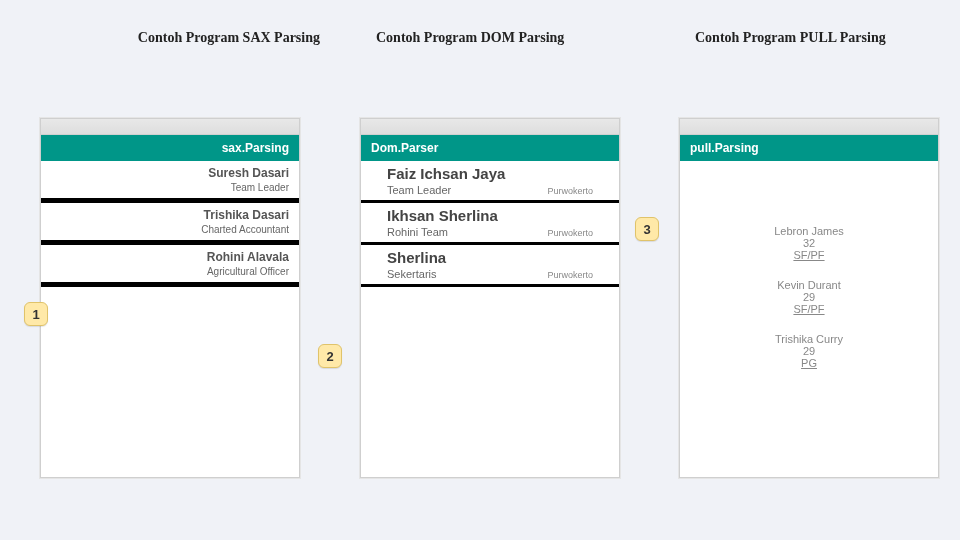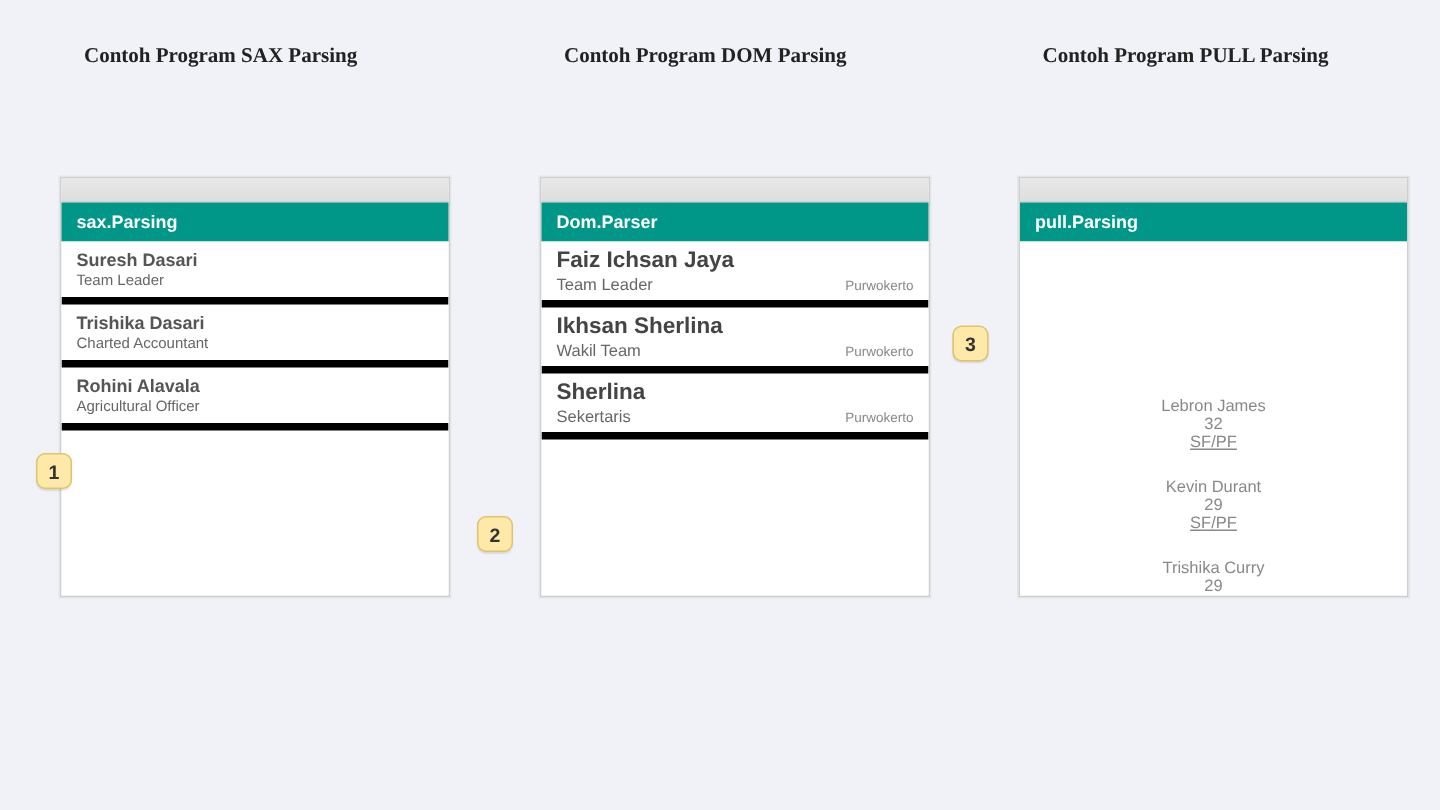--- a/index.html
+++ b/index.html
@@ -7,38 +7,38 @@
   body {
     background: #f0f2f7;
     font-family: "Segoe UI", Arial, sans-serif;
     position: relative;
   }
   .col {
     position: absolute;
     top: 30px;
     width: 280px;
   }
-  .col.c1 { left: 40px; }
+  .col.c1 { left: 40px; text-align: right; }
   .col.c2 { left: 360px; }
   .col.c3 { left: 679px; }
 
   .title {
     font-family: Garamond, "Times New Roman", serif;
     font-weight: 700;
     font-size: 14px;
     color: #222;
     margin-bottom: 72px;
     padding-left: 16px;
   }
 
   .phone {
     border: 1px solid #cfcfcf;
     background: #fff;
     width: 260px;
-    height: 280px;
+    height: 360px;
     display: flex;
     flex-direction: column;
     box-shadow: 0 0 0 1px #e5e5e5;
   }
   .status-bar {
     height: 16px;
     background: linear-gradient(#e8e8e8,#dedede);
     border-bottom: 1px solid #d0d0d0;
   }
   .app-bar {
@@ -49,28 +49,28 @@
     font-weight: 600;
   }
   .content { flex: 1; overflow: hidden; background: #fff; }
 
   
   .sax-item { border-bottom: 5px solid #000000; padding: 5px 10px; }
   .sax-name { font-weight: 700; font-size: 12px; color: #555; }
   .sax-role { font-size: 10px; color: #666; margin-top: 2px; }
 
   
-  .dom-item { border-bottom: 5px solid #000000; padding: 4px 10px; }
+  .dom-item { border-bottom: 3px solid #000000; padding: 4px 26px; }
   .dom-name { font-weight: 700; font-size: 15px; color: #444; }
   .dom-row { display: flex; justify-content: space-between; align-items: baseline; margin-top: 2px; }
   .dom-role { font-size: 11px; color: #666; }
   .dom-loc  { font-size: 9px;  color: #888; }
 
   
-  .pull-content { padding-top: 104px; }
+  .pull-content { padding-top: 64px; }
   .pull-item { text-align: center; margin-bottom: 18px; }
   .pull-name { font-size: 11px; color: #888; }
   .pull-age  { font-size: 11px; color: #888; text-align: center; }
   .pull-pos  { font-size: 11px; color: #888; text-decoration: underline; }
 
   
   .badge {
     position: absolute;
     width: 24px; height: 24px;
     border-radius: 6px;
@@ -118,21 +118,21 @@
       <div class="dom-item">
         <div class="dom-name">Faiz Ichsan Jaya</div>
         <div class="dom-row">
           <span class="dom-role">Team Leader</span>
           <span class="dom-loc">Purwokerto</span>
         </div>
       </div>
       <div class="dom-item">
         <div class="dom-name">Ikhsan Sherlina</div>
         <div class="dom-row">
-          <span class="dom-role">Wakil Team</span>
+          <span class="dom-role">Rohini Team</span>
           <span class="dom-loc">Purwokerto</span>
         </div>
       </div>
       <div class="dom-item">
         <div class="dom-name">Sherlina</div>
         <div class="dom-row">
           <span class="dom-role">Sekertaris</span>
           <span class="dom-loc">Purwokerto</span>
         </div>
       </div>

